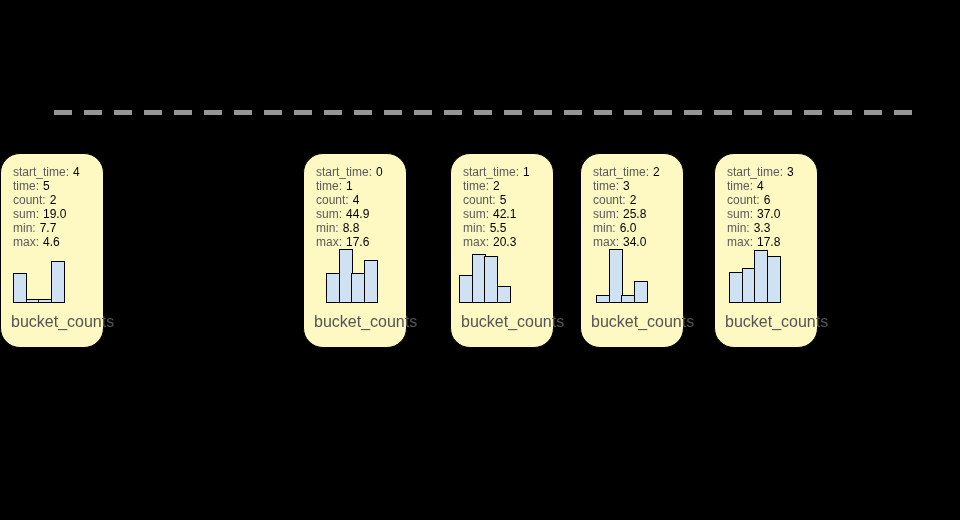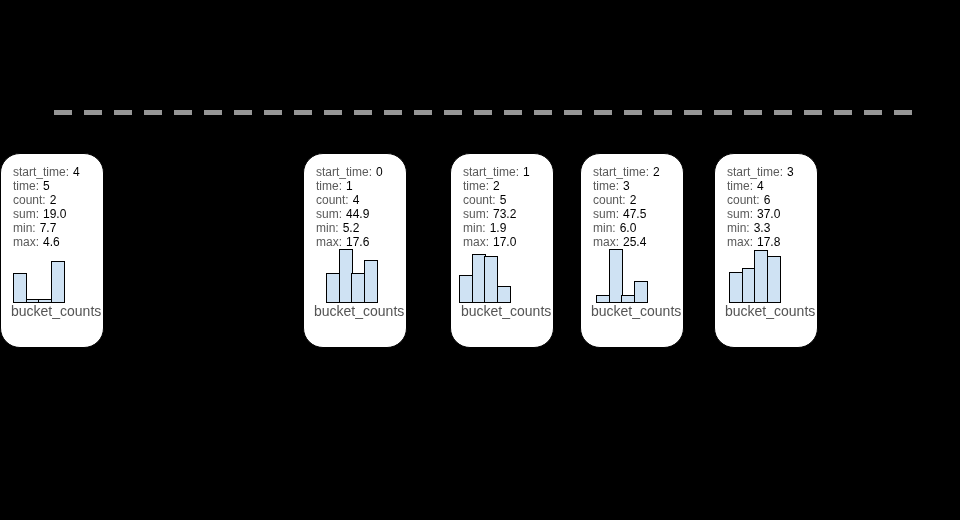--- a/index.html
+++ b/index.html
@@ -28,21 +28,21 @@
       transparent 18px, transparent 30px
     );
   }
   
   .card {
     position: absolute;
     top: 153px;
     width: 104px;
     height: 195px;
     box-sizing: border-box;
-    background: #ffffff;
+    background: #fef9c3;
     border: 1.5px solid #000000;
     border-radius: 20px;
     padding: 11px 6px 0 12px;
   }
   .card:nth-of-type(1) { left: 167px; }
   .card:nth-of-type(2) { left: 303px; }
   .card:nth-of-type(3) { left: 450px; }
   .card:nth-of-type(4) { left: 580px; }
   .card:nth-of-type(5) { left: 714px; }
 
@@ -69,22 +69,23 @@
 
   .bar {
     width: 14px;
     box-sizing: border-box;
     background: #cfe2f3;
     border: 1.5px solid #000000;
   }
   .bar + .bar { margin-left: -1.5px; }
 
   .bucket-label {
+    margin-top: 10px;
     margin-left: -2px;
-    font-size: 14px;
+    font-size: 16px;
     color: #545454;
     white-space: nowrap;
   }
 </style>
 </head>
 <body>
 
 <div id="canvas">
 
   <div class="dash-line"></div>
@@ -101,21 +102,21 @@
     <div class="row">
       <span class="lbl">count:</span>
       <span class="val">4</span>
     </div>
     <div class="row">
       <span class="lbl">sum:</span>
       <span class="val">44.9</span>
     </div>
     <div class="row">
       <span class="lbl">min:</span>
-      <span class="val">5.2</span>
+      <span class="val">8.8</span>
     </div>
     <div class="row">
       <span class="lbl">max:</span>
       <span class="val">17.6</span>
     </div>
     <div class="chart">
       <div class="bar" style="height: 30px;"></div>
       <div class="bar" style="height: 54px;"></div>
       <div class="bar" style="height: 30px;"></div>
       <div class="bar" style="height: 43px;"></div>
@@ -131,29 +132,29 @@
     <div class="row">
       <span class="lbl">time:</span>
       <span class="val">2</span>
     </div>
     <div class="row">
       <span class="lbl">count:</span>
       <span class="val">5</span>
     </div>
     <div class="row">
       <span class="lbl">sum:</span>
-      <span class="val">73.2</span>
-    </div>
-    <div class="row">
-      <span class="lbl">min:</span>
-      <span class="val">1.9</span>
-    </div>
-    <div class="row">
-      <span class="lbl">max:</span>
-      <span class="val">17.0</span>
+      <span class="val">42.1</span>
+    </div>
+    <div class="row">
+      <span class="lbl">min:</span>
+      <span class="val">5.5</span>
+    </div>
+    <div class="row">
+      <span class="lbl">max:</span>
+      <span class="val">20.3</span>
     </div>
     <div class="chart">
       <div class="bar" style="height: 28px;"></div>
       <div class="bar" style="height: 49px;"></div>
       <div class="bar" style="height: 47px;"></div>
       <div class="bar" style="height: 17px;"></div>
     </div>
     <div class="bucket-label">bucket_counts</div>
   </div>
 
@@ -165,29 +166,29 @@
     <div class="row">
       <span class="lbl">time:</span>
       <span class="val">3</span>
     </div>
     <div class="row">
       <span class="lbl">count:</span>
       <span class="val">2</span>
     </div>
     <div class="row">
       <span class="lbl">sum:</span>
-      <span class="val">47.5</span>
+      <span class="val">25.8</span>
     </div>
     <div class="row">
       <span class="lbl">min:</span>
       <span class="val">6.0</span>
     </div>
     <div class="row">
       <span class="lbl">max:</span>
-      <span class="val">25.4</span>
+      <span class="val">34.0</span>
     </div>
     <div class="chart">
       <div class="bar" style="height: 8px;"></div>
       <div class="bar" style="height: 54px;"></div>
       <div class="bar" style="height: 8px;"></div>
       <div class="bar" style="height: 22px;"></div>
     </div>
     <div class="bucket-label">bucket_counts</div>
   </div>
 

